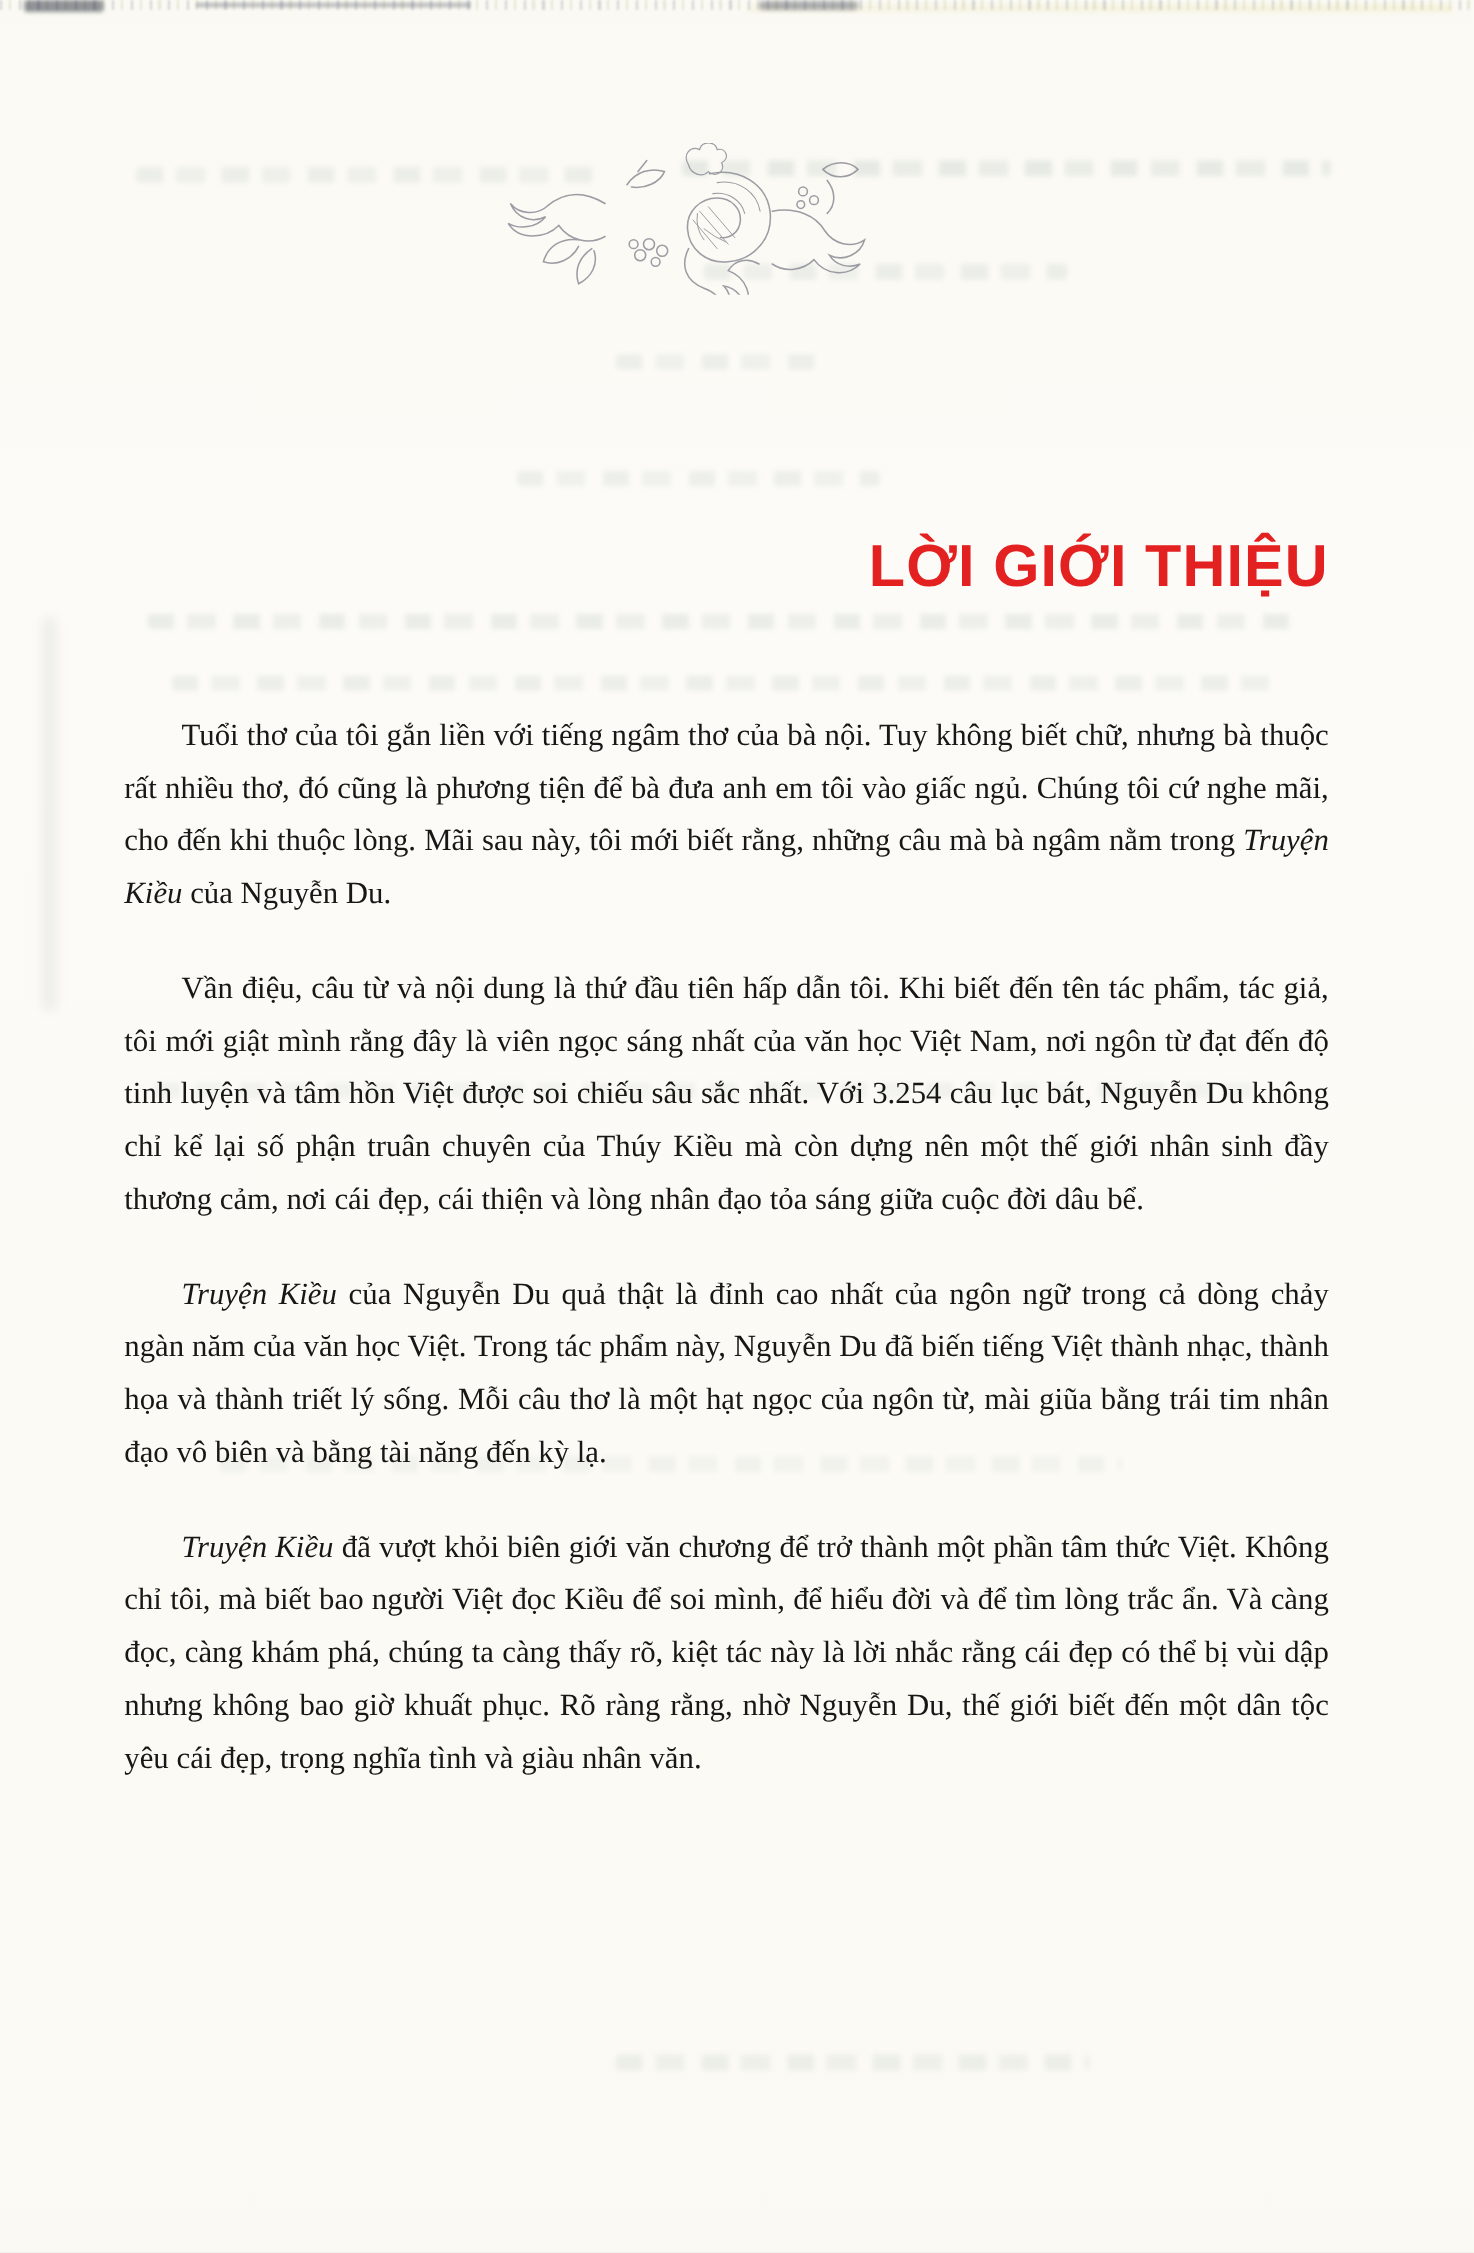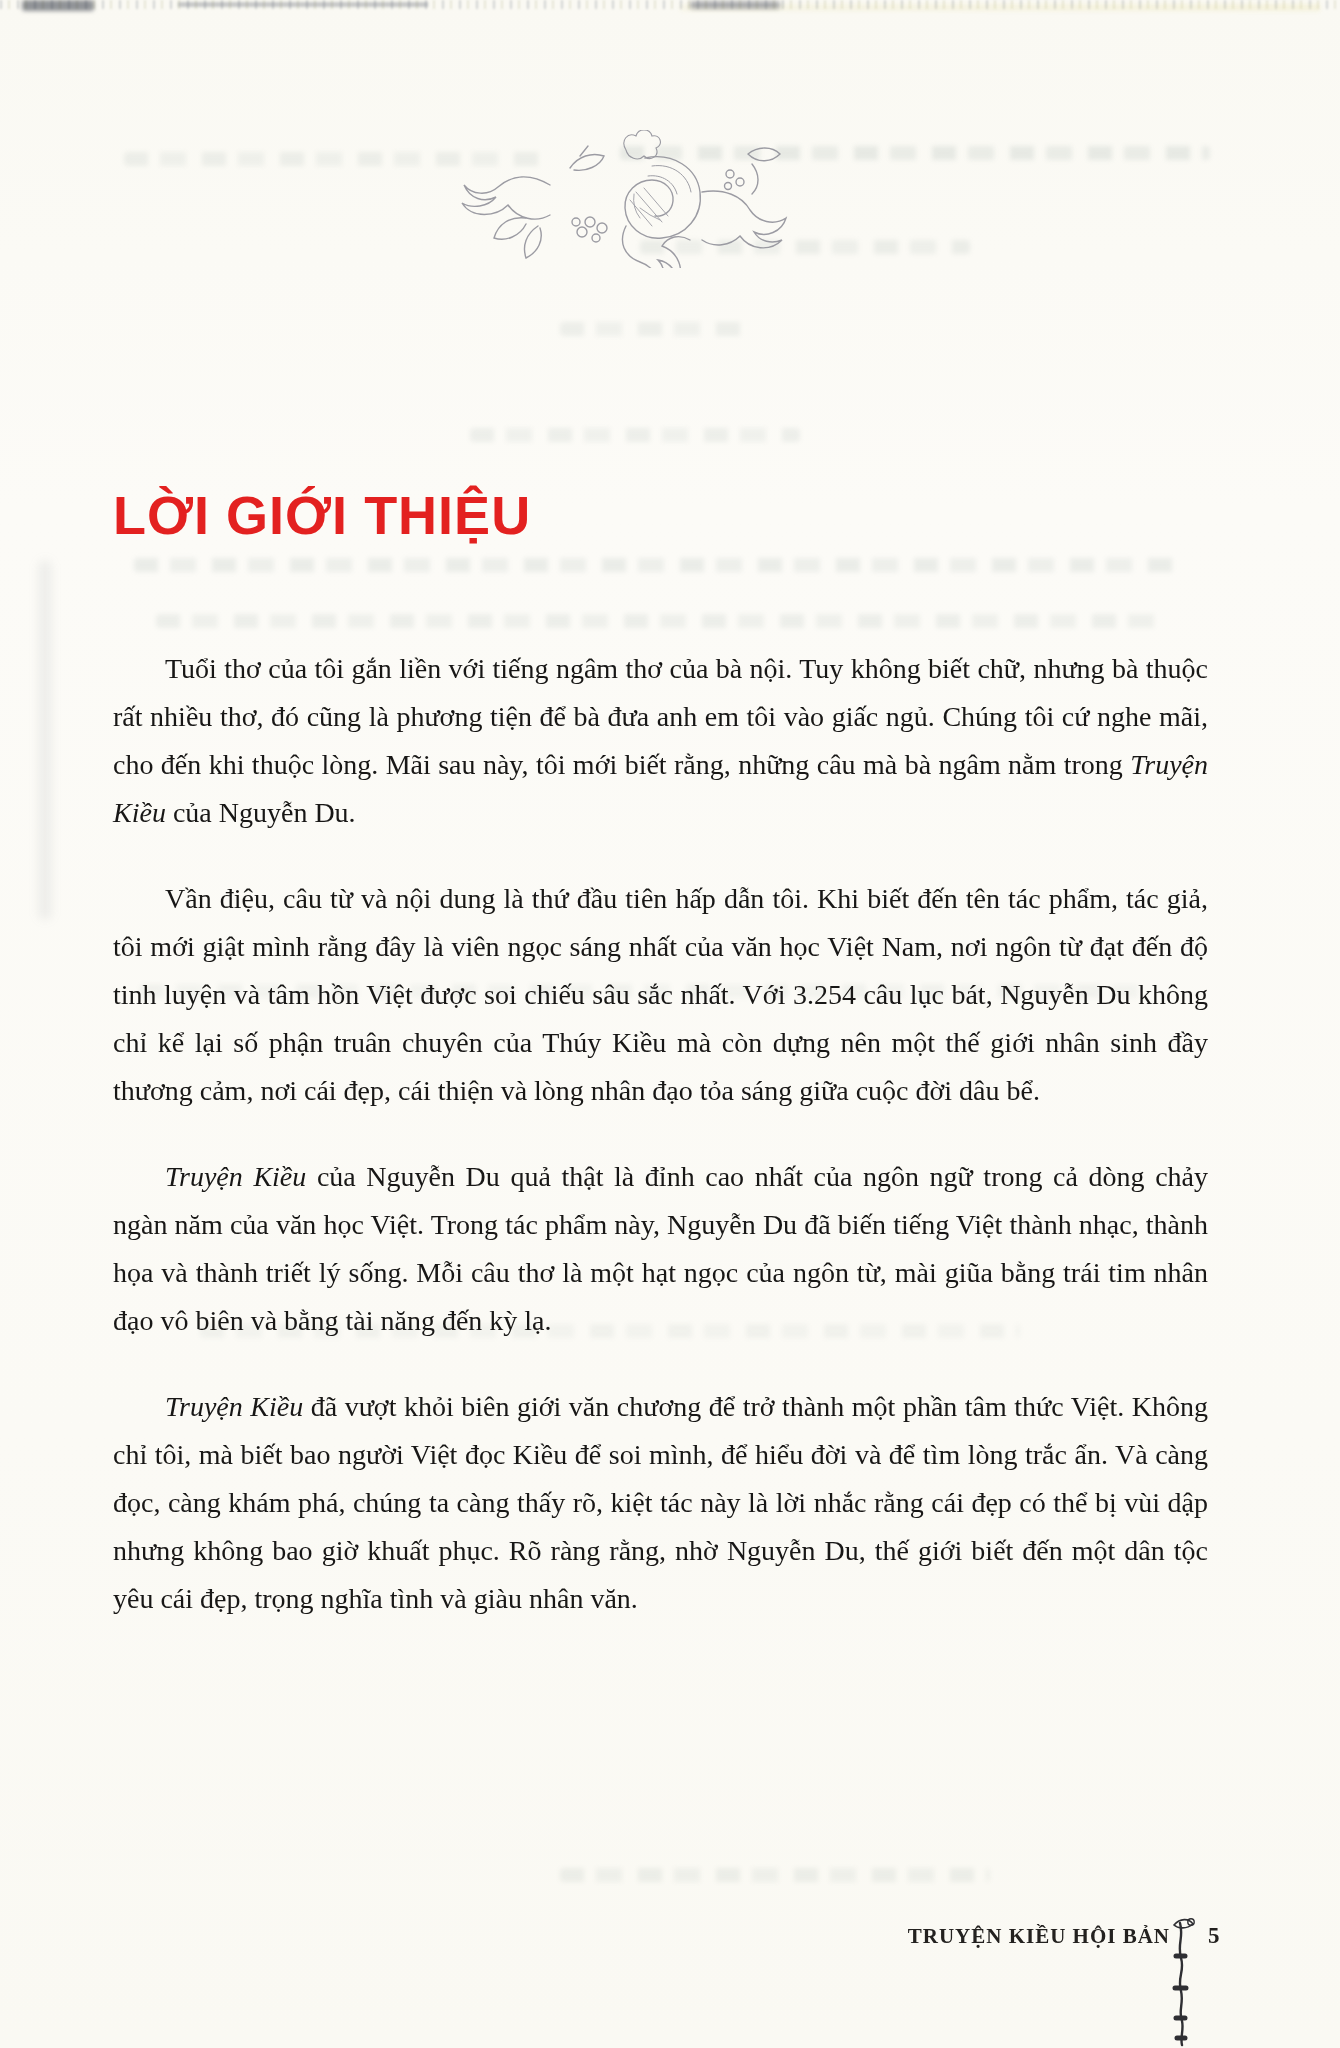--- a/index.html
+++ b/index.html
@@ -26,21 +26,21 @@
   .g5{top:428px;left:470px;width:330px;opacity:.3;}
   .g6{top:558px;left:134px;width:1050px;opacity:.36;}
   .g7{top:614px;left:156px;width:1000px;opacity:.32;}
   .g8{top:984px;left:140px;width:1010px;opacity:.22;}
   .g9{top:1324px;left:200px;width:820px;opacity:.22;}
   .g10{top:1868px;left:560px;width:430px;opacity:.3;}
   
   .ornament{position:absolute;top:130px;left:430px;width:362px;height:138px;}
   
   .title{
-    position:absolute;top:450px;left:113px;width:1095px;text-align:left;
+    position:absolute;top:450px;left:113px;width:1095px;text-align:right;
     font-family:"Liberation Sans","DejaVu Sans",sans-serif;font-weight:bold;
     font-size:54px;letter-spacing:1px;line-height:1.1;
   }
   
   .body-text{position:absolute;top:645px;left:113px;width:1095px;color:#181716;}
   .para{margin:0 0 38px 0;font-size:28px;line-height:48px;text-align:justify;text-indent:52px;}
   .para .it{font-style:italic;}
   
   .footer{position:absolute;top:1920px;left:0;width:1340px;height:128px;color:#23211f;}
   .footer-title{position:absolute;top:4px;right:170px;font-size:21px;font-weight:bold;letter-spacing:1px;}
@@ -94,26 +94,14 @@
 
   <h1 class="title" style="color:#e32120;">LỜI GIỚI THIỆU</h1>
 
   <div class="body-text">
       <p class="para"><span>Tuổi thơ của tôi gắn liền với tiếng ngâm thơ của bà nội. Tuy không biết chữ, nhưng bà thuộc rất nhiều thơ, đó cũng là phương tiện để bà đưa anh em tôi vào giấc ngủ. Chúng tôi cứ nghe mãi, cho đến khi thuộc lòng. Mãi sau này, tôi mới biết rằng, những câu mà bà ngâm nằm trong </span><span class="it">Truyện Kiều</span><span> của Nguyễn Du.</span></p>
       <p class="para"><span>Vần điệu, câu từ và nội dung là thứ đầu tiên hấp dẫn tôi. Khi biết đến tên tác phẩm, tác giả, tôi mới giật mình rằng đây là viên ngọc sáng nhất của văn học Việt Nam, nơi ngôn từ đạt đến độ tinh luyện và tâm hồn Việt được soi chiếu sâu sắc nhất. Với 3.254 câu lục bát, Nguyễn Du không chỉ kể lại số phận truân chuyên của Thúy Kiều mà còn dựng nên một thế giới nhân sinh đầy thương cảm, nơi cái đẹp, cái thiện và lòng nhân đạo tỏa sáng giữa cuộc đời dâu bể.</span></p>
       <p class="para"><span class="it">Truyện Kiều</span><span> của Nguyễn Du quả thật là đỉnh cao nhất của ngôn ngữ trong cả dòng chảy ngàn năm của văn học Việt. Trong tác phẩm này, Nguyễn Du đã biến tiếng Việt thành nhạc, thành họa và thành triết lý sống. Mỗi câu thơ là một hạt ngọc của ngôn từ, mài giũa bằng trái tim nhân đạo vô biên và bằng tài năng đến kỳ lạ.</span></p>
       <p class="para"><span class="it">Truyện Kiều</span><span> đã vượt khỏi biên giới văn chương để trở thành một phần tâm thức Việt. Không chỉ tôi, mà biết bao người Việt đọc Kiều để soi mình, để hiểu đời và để tìm lòng trắc ẩn. Và càng đọc, càng khám phá, chúng ta càng thấy rõ, kiệt tác này là lời nhắc rằng cái đẹp có thể bị vùi dập nhưng không bao giờ khuất phục. Rõ ràng rằng, nhờ Nguyễn Du, thế giới biết đến một dân tộc yêu cái đẹp, trọng nghĩa tình và giàu nhân văn.</span></p>
     </div>
 
-  <div class="footer">
-    <div class="footer-title">TRUYỆN KIỀU HỘI BẢN</div>
-    <svg class="tassel" viewBox="0 0 36 132" aria-hidden="true">
-      <g stroke="#2f2f33" fill="none" stroke-linecap="round">
-        <path d="M10,9 c6,-7 15,-7 19,-1 c-6,5 -15,5 -19,1 z" stroke-width="1.6"></path>
-        <circle cx="27" cy="6" r="3.2" stroke-width="1.4"></circle>
-        <path d="M16,7 c4,14 -3,21 1,35 c4,13 -4,19 0,33 c3,12 -3,20 1,30 c2,9 -2,16 0,24" stroke-width="2.4"></path>
-        <path d="M12,40 h9 M11,72 h11 M12,102 h9 M13,122 h8" stroke-width="5"></path>
-      </g>
-    </svg>
-    <div class="footer-page">5</div>
-  </div>
 
 </div>
 
 </body></html>

